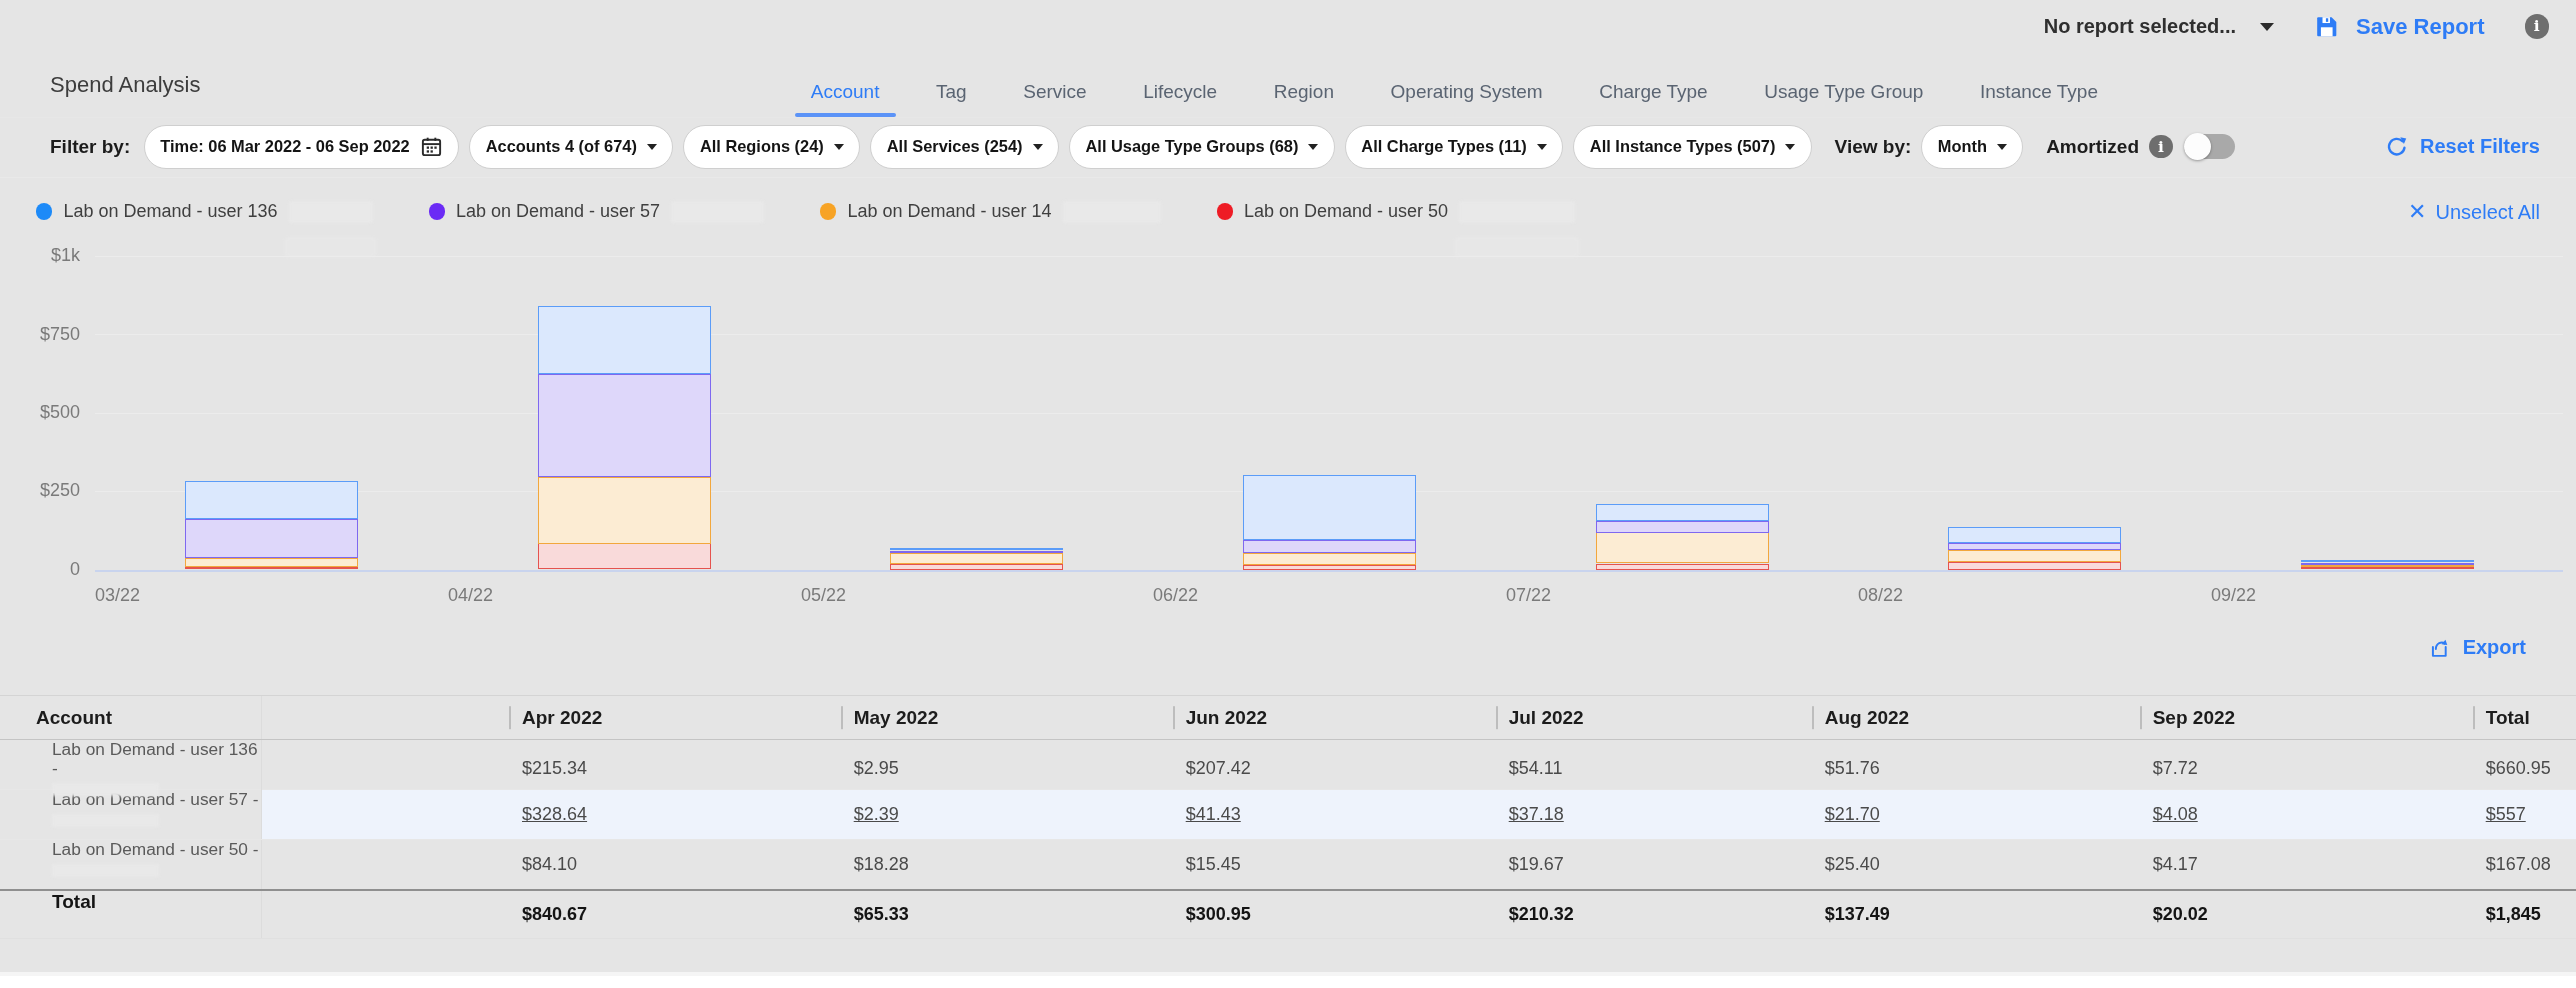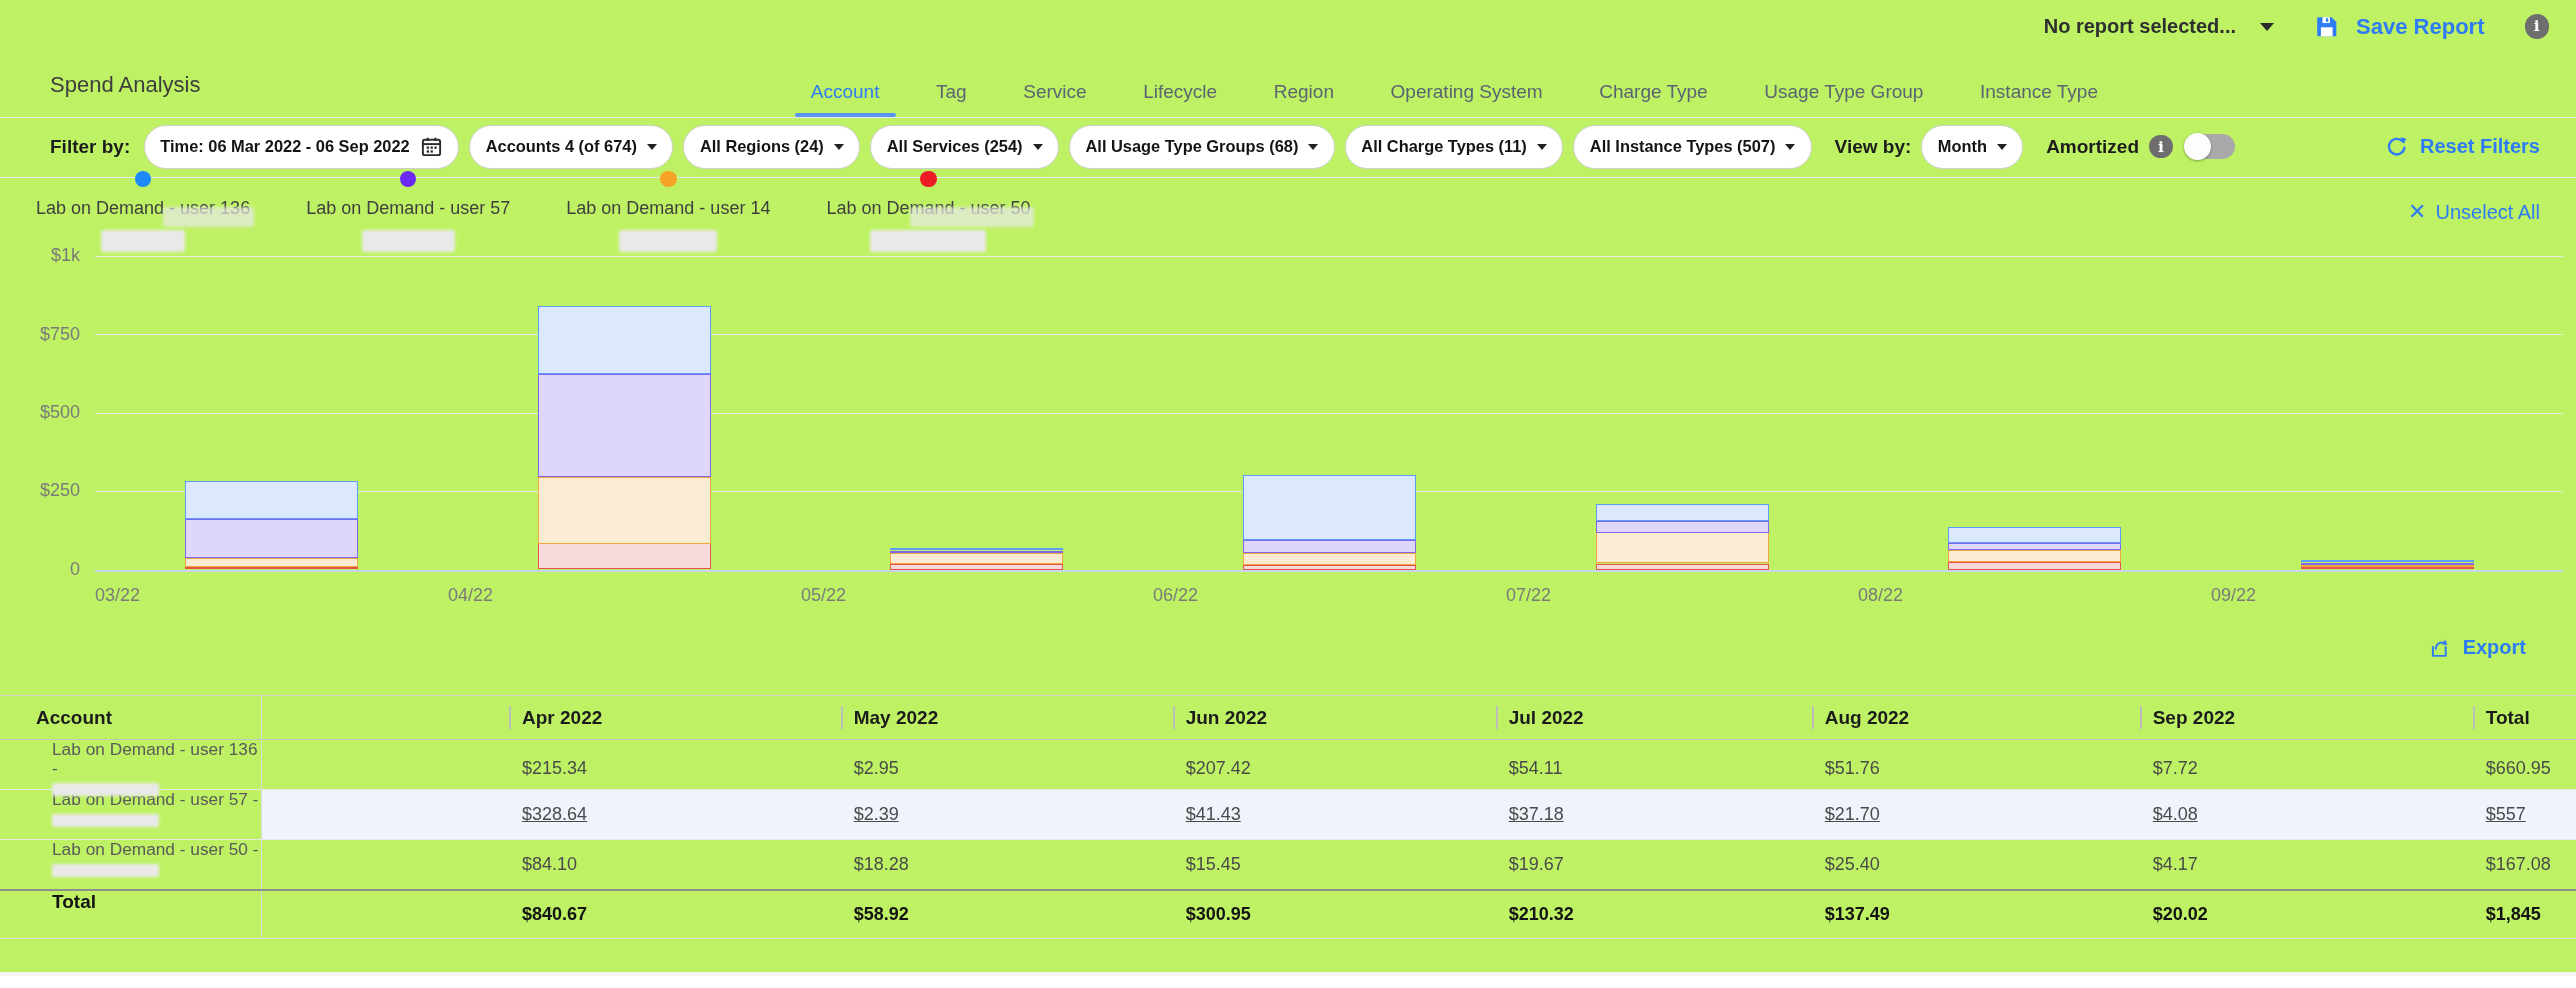--- a/index.html
+++ b/index.html
@@ -1,16 +1,16 @@
 <!DOCTYPE html>
 <html style="font-size:14.5px"><head>
 <meta charset="utf-8">
 <style>
   html,body{margin:0;padding:0;background:#fff;}
-  .page{position:relative;width:2576px;height:976px;background:#bef264;overflow:hidden;
+  .page{position:relative;width:2576px;height:976px;background:#e5e5e5;overflow:hidden;
         font-family:"Liberation Sans",sans-serif;color:#333;}
 
   
   .topbar{position:absolute;top:0;left:0;right:0;height:53px;display:flex;justify-content:flex-end;
           align-items:center;gap:40px;padding-right:27px;}
   .report-select{display:flex;align-items:center;gap:23.6px;font-size:20px;font-weight:bold;color:#2f2f2f;cursor:pointer;}
   .caret{width:0;height:0;border-left:7.3px solid transparent;border-right:7.3px solid transparent;border-top:8.2px solid #2b2b2b;}
   .save-btn{display:flex;align-items:center;gap:17px;font-size:22px;font-weight:bold;color:#2e7cf6;cursor:pointer;}
   .info-ic{display:inline-block;width:24.5px;height:24.5px;border-radius:50%;background:#6e6e6e;color:#fff;
            font-family:"DejaVu Serif",serif;font-weight:bold;font-size:15.5px;line-height:24.5px;text-align:center;}
@@ -35,21 +35,21 @@
   .amort-label{font-size:19px;font-weight:bold;color:#1c1c1c;margin-left:12.7px;}
   .toggle{width:51px;height:25.5px;border-radius:12.7px;background:#a9a9a9;position:relative;cursor:pointer;margin-left:1.8px;}
   .toggle::after{content:'';position:absolute;left:0;top:-0.9px;width:27px;height:27px;border-radius:50%;
                  background:#fdfdfd;box-shadow:0 0.9px 2.7px rgba(0,0,0,.35);}
   .reset-btn{margin-left:auto;margin-right:36px;display:flex;align-items:center;gap:11px;
              font-size:20px;font-weight:bold;color:#2e7cf6;cursor:pointer;}
 
   
   .legendbar{position:absolute;top:177px;left:0;right:0;height:69px;display:flex;align-items:center;
              gap:56px;padding-left:36px;}
-  .legend-item{display:flex;align-items:center;gap:11px;position:relative;cursor:pointer;flex-direction:column;}
+  .legend-item{display:flex;align-items:center;gap:11px;position:relative;cursor:pointer;}
   .dot{width:16.4px;height:16.4px;border-radius:50%;flex:0 0 auto;}
   .ltext{font-size:18px;color:#3f3f3f;}
   .redact{display:inline-block;height:22px;background:#e9e9e9;border-radius:2.7px;filter:blur(1.8px);}
   .redact.second{position:absolute;right:-3.6px;top:36px;height:20px;opacity:.7;}
   .unselect{position:absolute;right:36px;top:50%;transform:translateY(-50%);display:flex;align-items:center;
             gap:9px;color:#2e7cf6;font-size:20px;cursor:pointer;}
   .unselect .x{font-size:22px;line-height:1;}
 
   
   .chart{position:absolute;top:247px;left:0;right:0;height:364px;}
@@ -334,21 +334,21 @@
           <div class="vcell c2">$15.45</div>
           <div class="vcell c3">$19.67</div>
           <div class="vcell c4">$25.40</div>
           <div class="vcell c5">$4.17</div>
           <div class="vcell c6">$167.08</div>
         </div>
       </div>
     <div class="trow totalrow" id="trow-total">
         <div class="acell">Total</div>
         <div class="vcell c0">$840.67</div>
-        <div class="vcell c1">$58.92</div>
+        <div class="vcell c1">$65.33</div>
         <div class="vcell c2">$300.95</div>
         <div class="vcell c3">$210.32</div>
         <div class="vcell c4">$137.49</div>
         <div class="vcell c5">$20.02</div>
         <div class="vcell c6">$1,845</div>
       </div>
   </div>
 
   <div class="bottom-strip"></div>
 </div>

